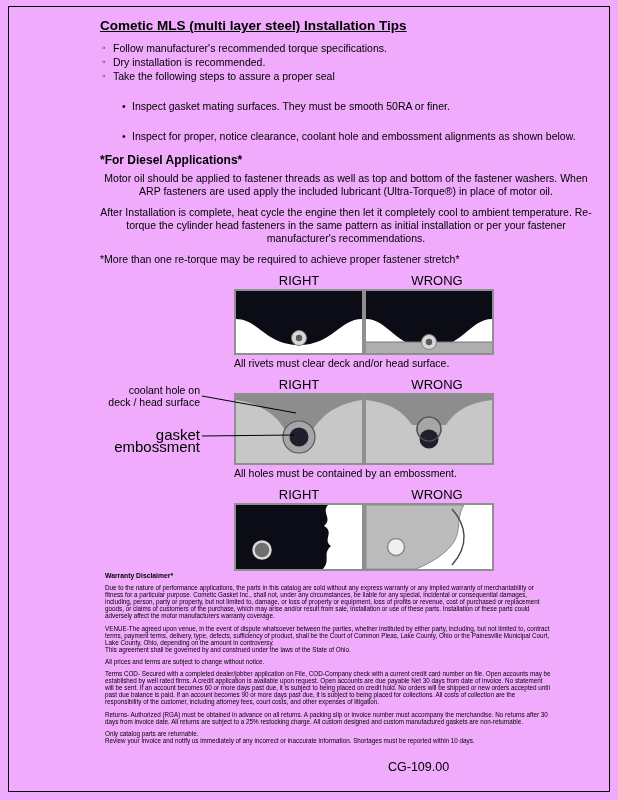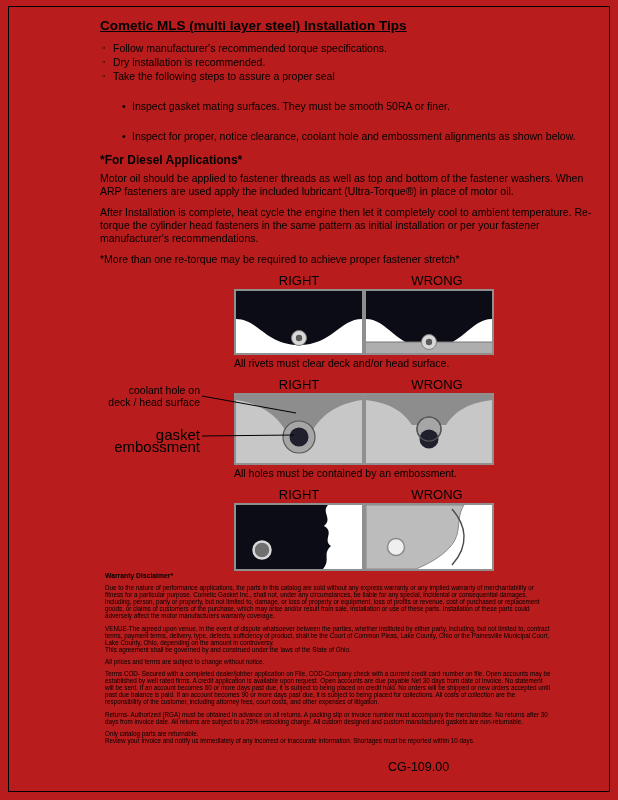--- a/index.html
+++ b/index.html
@@ -1,33 +1,33 @@
 <!DOCTYPE html>
 <html><head>
 <meta charset="utf-8">
 <style>
   html,body { margin:0; padding:0; background:#ffffff; }
   .page {
-    position:relative; width:618px; height:800px; background:#b91c1c;
+    position:relative; width:618px; height:800px; background:#f0abfc;
     font-family:"Liberation Sans", sans-serif; color:#000; overflow:hidden;
   }
   .frame { position:absolute; left:8px; top:6px; right:8px; bottom:8px; border:1px solid #000; pointer-events:none; }
   .content { position:absolute; left:100px; top:18px; width:505px; }
 
   .title { font-size:13.5px; font-weight:bold; text-decoration:underline; margin:0 0 8px 0; }
 
   .bullets, .subbullets { list-style:none; margin:0; padding:0; font-size:10.5px; line-height:14px; }
   .bullets > li { position:relative; padding-left:11px; margin-left:2px; }
   .bullets > li::before { content:"◦"; position:absolute; left:0; top:0; font-size:10px; }
   .subbullets { padding-left:22px; }
   .subbullets > li { position:relative; padding-left:10px;margin-top:16px; }
   .subbullets > li::before { content:"•"; position:absolute; left:0; top:0; }
 
   .diesel-heading { font-size:12px; font-weight:bold; margin:10px 0 5px 0; }
-  .para { font-size:10.5px; line-height:13px; margin:0 0 8px 0; width:492px; }
+  .para { font-size:10.5px; line-height:13px; margin:0 0 8px 0; width:492px;text-align:center; }
   .note { font-size:10.5px; line-height:13px; margin:0 0 8px 0; }
 
   .diagrams { margin-left:134px; width:268px; }
   .dg-row { margin-bottom:8px; }
   .dg-labels { display:flex; gap:8px; font-size:13px; line-height:14px; }
   .dg-labels span { width:130px; text-align:center; }
   .panels { display:flex; position:relative; margin-top:1px; }
   .panel { width:126px; border:2px solid #8f8f8f; background:#fff; }
   .panel svg { display:block; width:126px; }
   .h62 { height:62px; } .h68 { height:68px; } .h64 { height:64px; }

